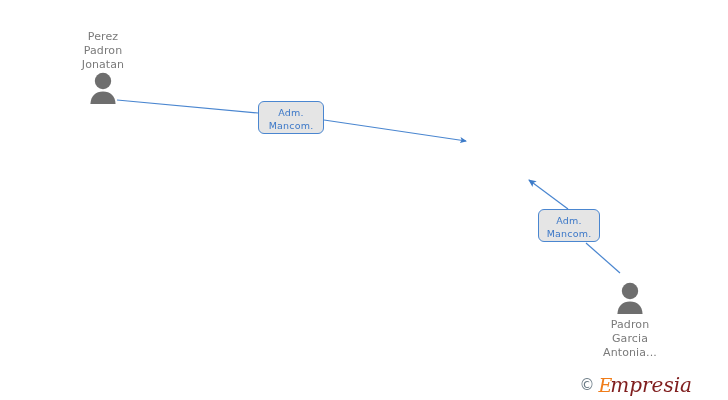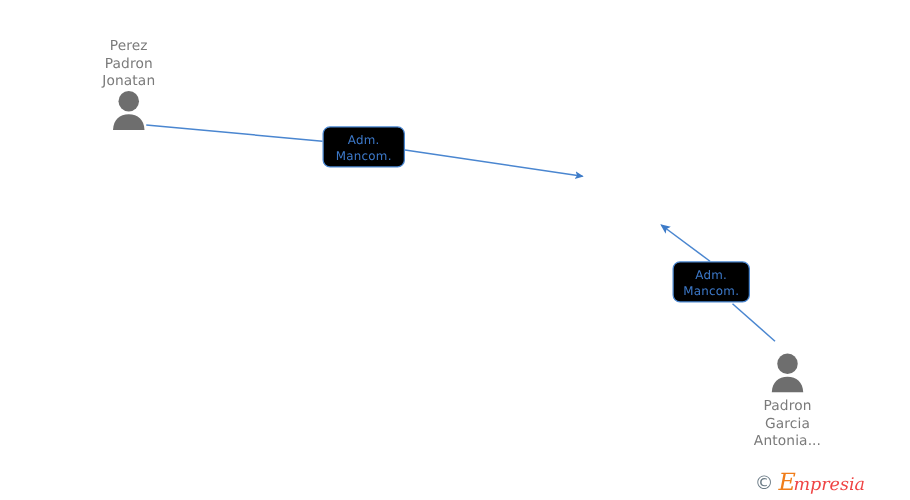--- a/index.html
+++ b/index.html
@@ -64,21 +64,21 @@
     display: block;
     margin: 2px auto 0 auto;
   }
 
   
   .edge-chip {
     position: absolute;
     box-sizing: border-box;
     border: 1px solid #4a86d0;
     border-radius: 6px;
-    background: #000000;
+    background: #e5e5e5;
     color: #3c78c8;
     font-size: 9.5px;
     line-height: 13px;
     text-align: center;
     padding: 4px 6px 5px 6px;
     white-space: pre-line;
     letter-spacing: 0.2px;
   }
 
   
@@ -100,22 +100,22 @@
     font-family: "DejaVu Serif", serif;
     font-style: italic;
     font-size: 19px;
     color: #f07d1a;
     line-height: 1;
     margin-right: -2px;
   }
   .wm-rest {
     font-family: "DejaVu Serif", serif;
     font-style: italic;
-    font-size: 14px;
-    color: #ef4444;
+    font-size: 20px;
+    color: #7f1d1d;
     line-height: 1;
   }
 </style>
 </head>
 <body>
 
 <div id="canvas">
 
   <svg id="edges" viewBox="0 0 728 400" width="728" height="400">
     <defs>

